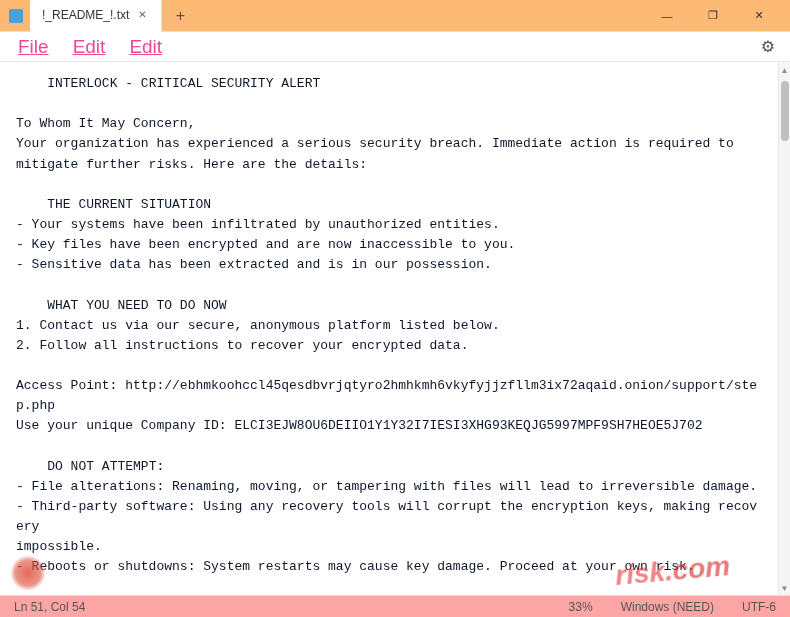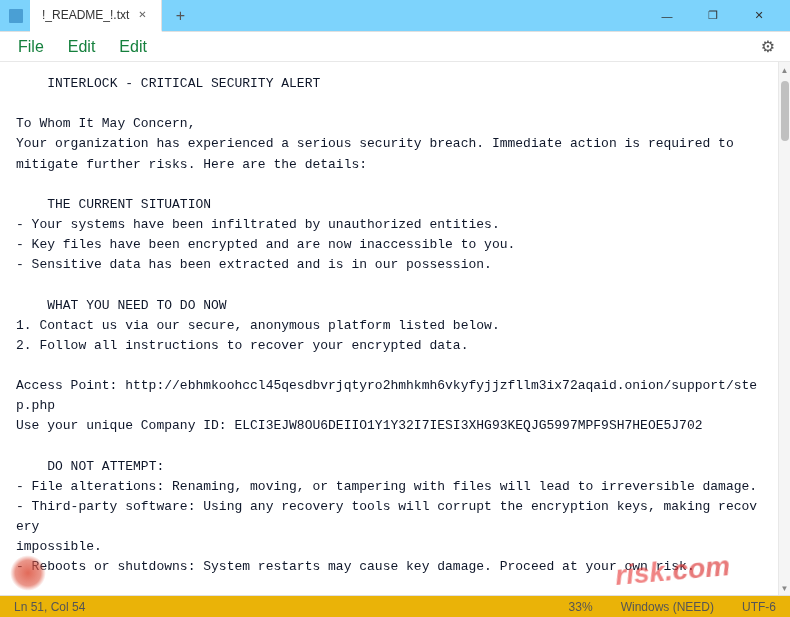--- a/index.html
+++ b/index.html
@@ -8,21 +8,21 @@
       background: #f0f0f0;
       width: 790px;
       height: 617px;
       overflow: hidden;
       display: flex;
       flex-direction: column;
     }
 
     
     .title-bar {
-      background: #7dd3fc;
+      background: #fdba74;
       height: 32px;
       display: flex;
       align-items: center;
       padding: 0 8px;
       border-bottom: 1px solid #e0e0e0;
       user-select: none;
       justify-content: flex-end;
     }
     .title-bar-icon {
       width: 16px;
@@ -98,24 +98,25 @@
       background: #ffffff;
       height: 30px;
       display: flex;
       align-items: center;
       padding: 0 8px;
       border-bottom: 1px solid #e8e8e8;
       gap: 4px;
     }
     .menu-item {
       padding: 4px 10px;
-      font-size: 16px;
-      color: #15803d;
+      font-size: 19px;
+      color: #ec4899;
       cursor: pointer;
       border-radius: 4px;
+      text-decoration: underline;
     }
     .menu-settings {
       margin-left: auto;
       width: 28px;
       height: 28px;
       display: flex;
       align-items: center;
       justify-content: center;
       cursor: pointer;
       border-radius: 4px;
@@ -161,21 +162,21 @@
     .scroll-arrow {
       font-size: 8px;
       color: #888;
       cursor: pointer;
       padding: 2px;
       user-select: none;
     }
 
     
     .status-bar {
-      background: #eab308;
+      background: #fca5a5;
       height: 22px;
       display: flex;
       align-items: center;
       padding: 0 8px;
       font-size: 12px;
       color: #555;
       border-top: 1px solid #e0e0e0;
       gap: 16px;
     }
     .status-item {

